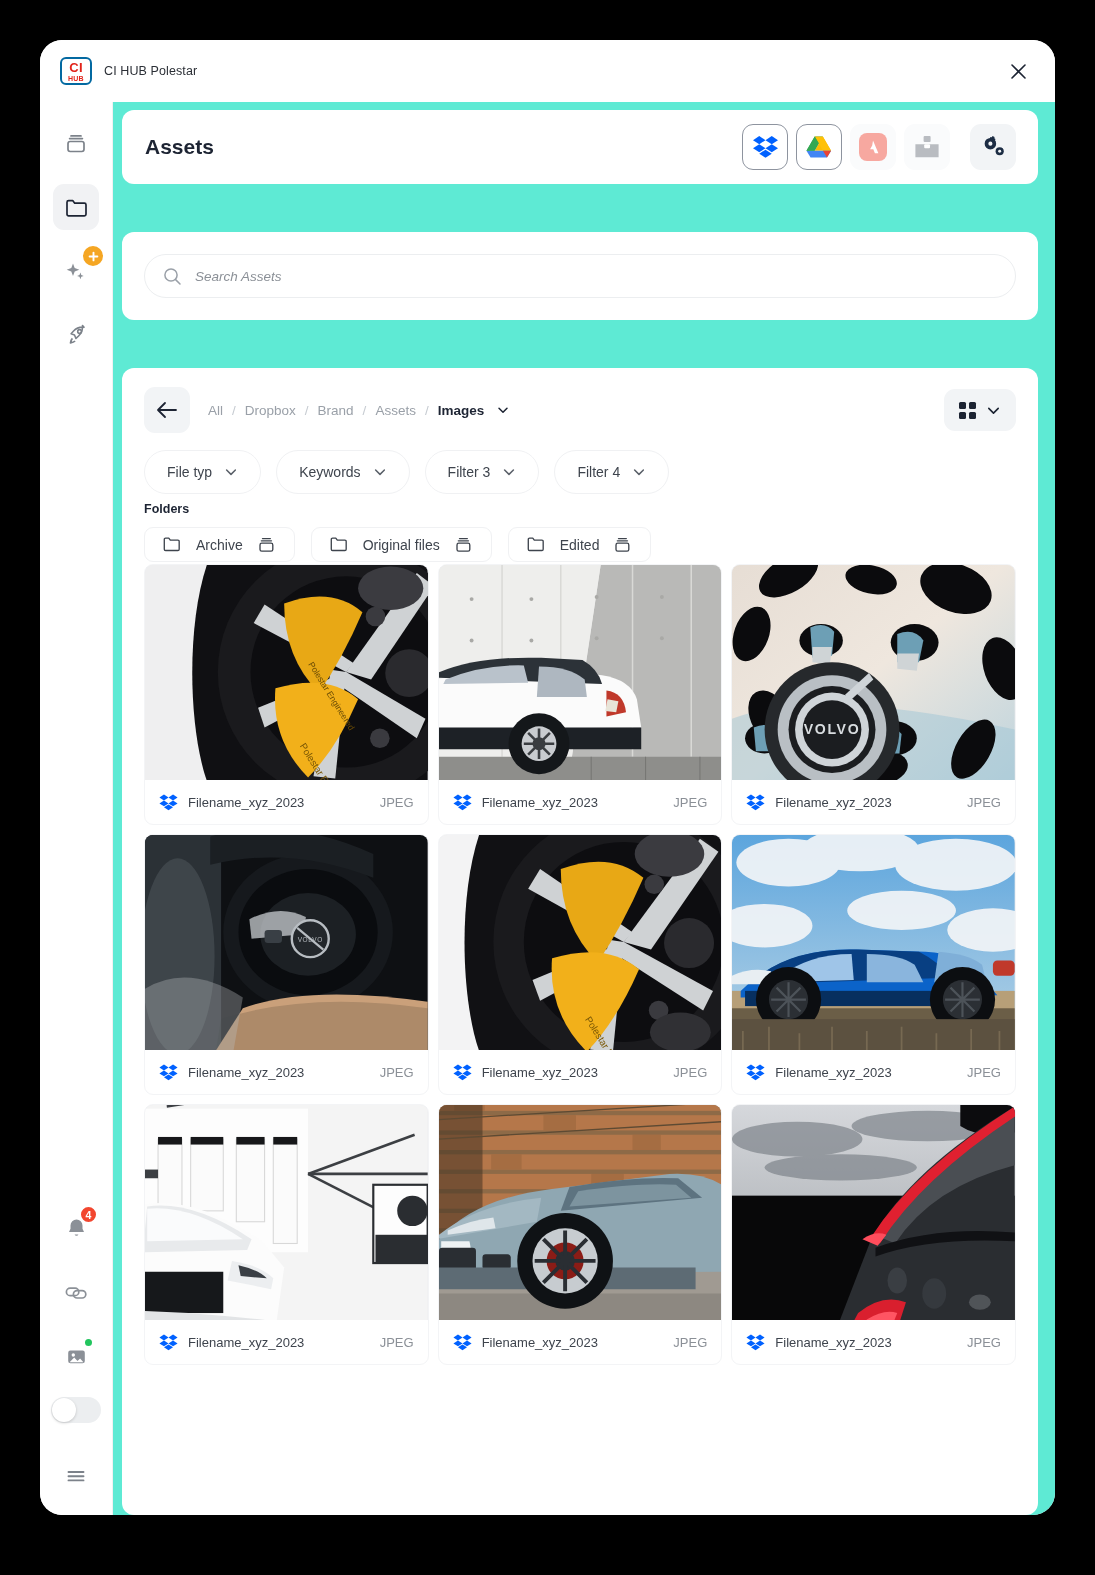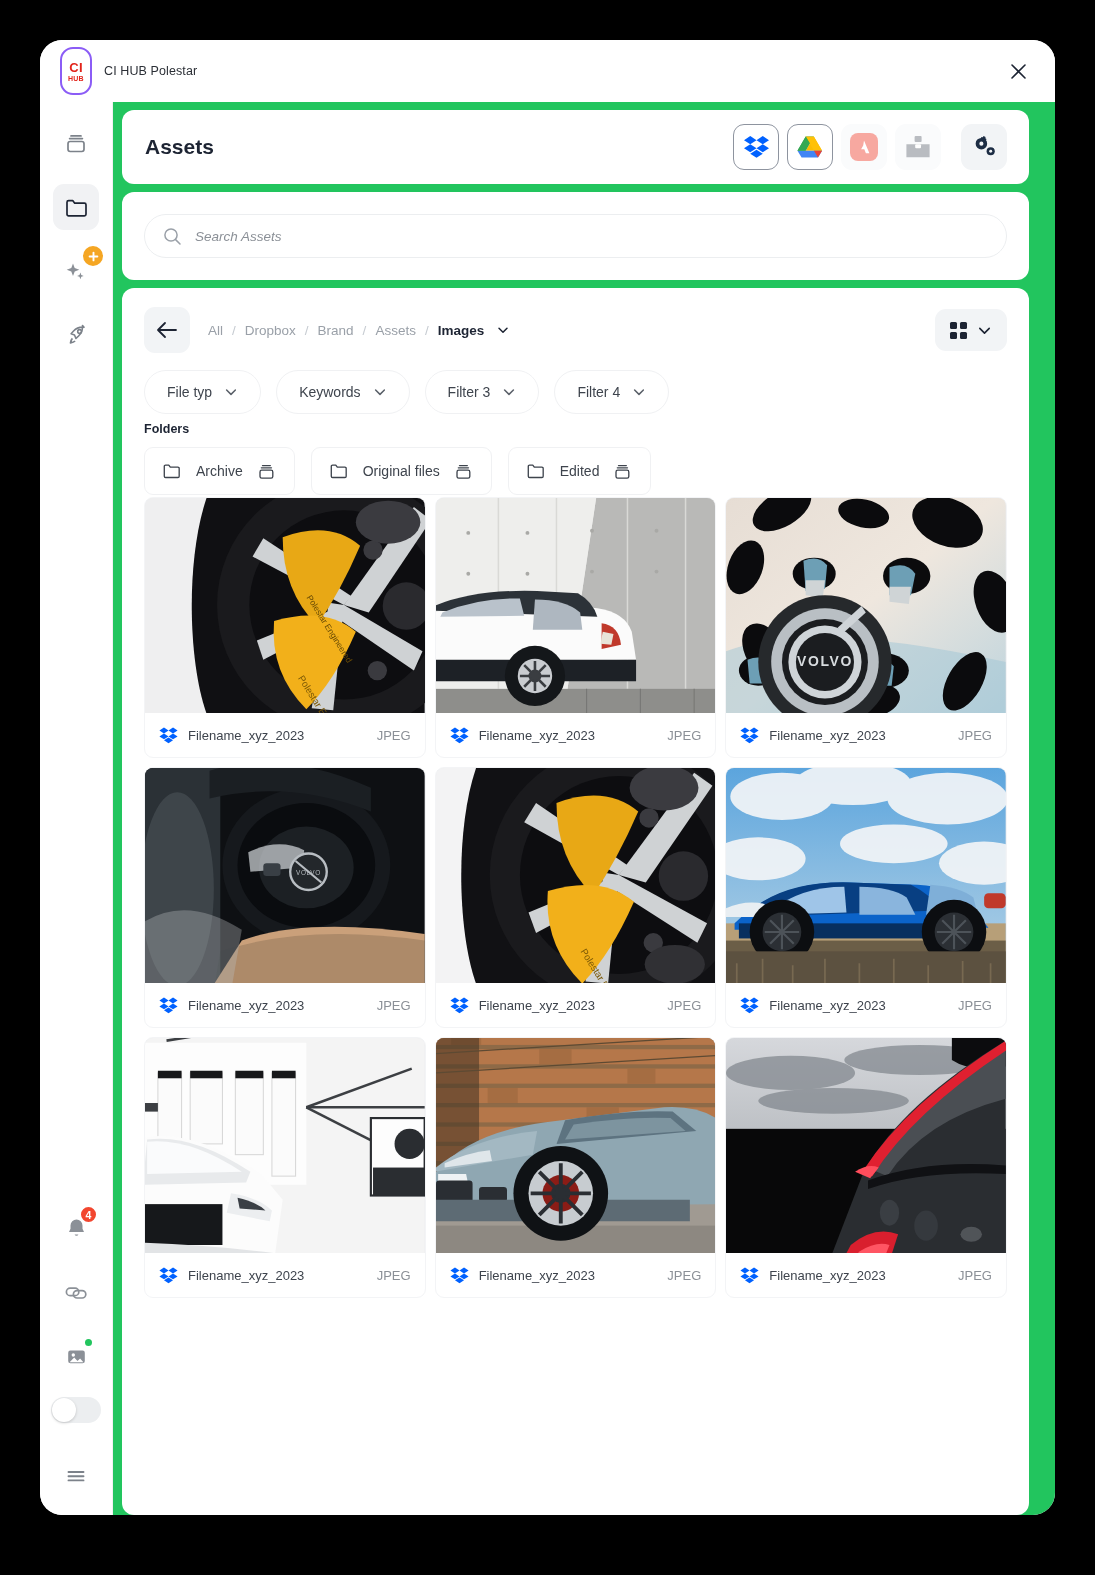--- a/index.html
+++ b/index.html
@@ -31,23 +31,23 @@
     flex: 0 0 62px;
     background: #ffffff;
     display: flex;
     align-items: center;
     padding: 0 22px 0 20px;
     position: relative;
     z-index: 5;
   }
   .brand { display: flex; align-items: center; gap: 12px; }
   .logo-box {
-    width: 32px; height: 48px;
-    border: 2px solid #8b5cf6;
-    border-radius: 13px;
+    width: 32px; height: 28px;
+    border: 2px solid #0369a1;
+    border-radius: 6px;
     display: flex; flex-direction: column;
     align-items: center; justify-content: center;
     line-height: 1;
   }
   .logo-ci { color: #e2231a; font-size: 13px; font-weight: 700; letter-spacing: .3px; }
   .logo-hub { color: #e2231a; font-size: 7px; font-weight: 700; letter-spacing: .2px; margin-top: 1px; }
   .app-title { font-size: 12.5px; color: #2b2f36; letter-spacing: .1px; }
   .close-btn {
     margin-left: auto;
     width: 30px; height: 30px;
@@ -122,24 +122,25 @@
     width: 24px; height: 24px;
     border-radius: 50%;
     background: #ffffff;
     box-shadow: 0 1px 3px rgba(0,0,0,.18);
   }
 
   
   .main {
     flex: 1;
     min-width: 0;
-    background: #22c55e;
+    background: #5eead4;
     display: flex;
     flex-direction: column;
-    padding: 0 26px 0 9px;
+    padding: 0 17px 0 9px;
+    gap: 40px;
   }
 
   .panel {
     background: #ffffff;
     border-radius: 12px;
   }
 
   
   .head-panel {
     margin-top: 8px;
@@ -239,21 +240,21 @@
   .section-label {
     font-size: 12.5px;
     font-weight: 700;
     color: #1d2433;
     margin-top: 8px;
     margin-bottom: 11px;
   }
 
   .folder-row { display: flex; gap: 16px; }
   .folder-chip {
-    height: 48px;
+    height: 35px;
     border: 1px solid #f0f1f3;
     border-radius: 9px;
     display: flex; align-items: center;
     gap: 13px;
     padding: 0 17px;
     font-size: 14px;
     color: #3e444d;
     cursor: pointer;
     background: #fff;
   }

